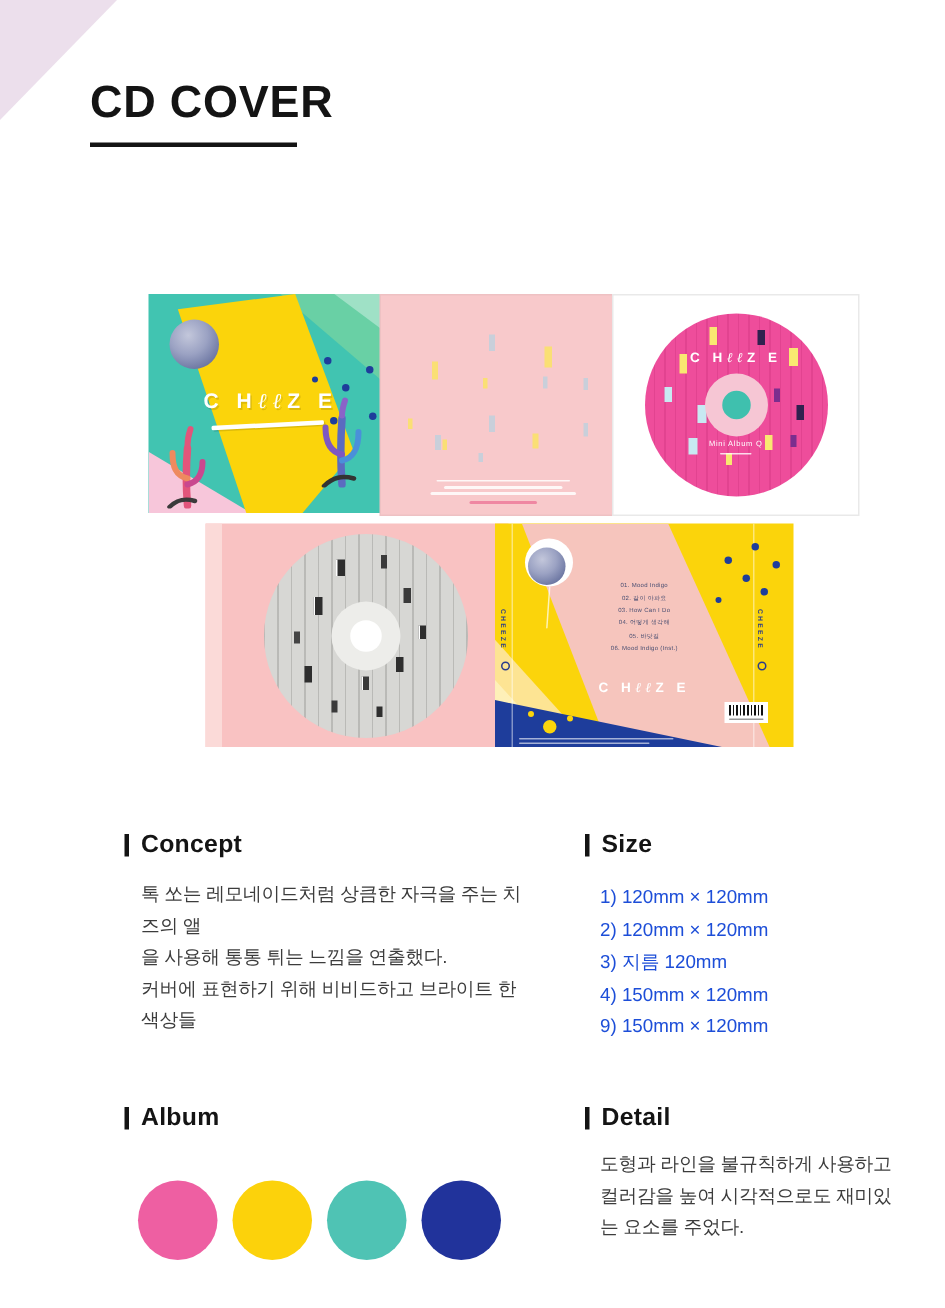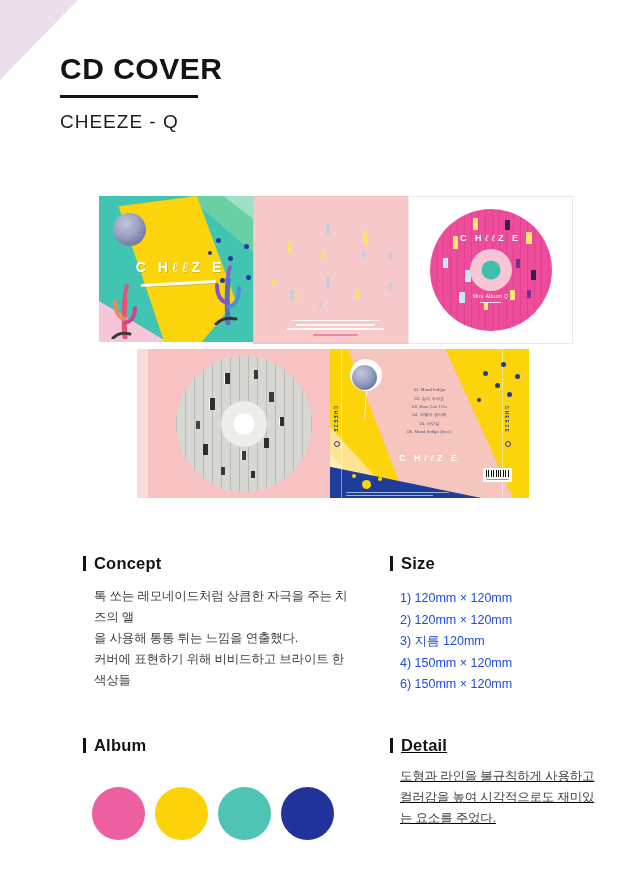--- a/index.html
+++ b/index.html
@@ -46,21 +46,20 @@
   .spinetext{position:absolute;writing-mode:vertical-rl;font-size:4.5px;letter-spacing:1.5px;color:#2A3C8C;font-weight:bold;}
 </style>
 </head>
 <body>
 
 <div class="corner"></div>
 
 <div class="header">
   <h1 class="title">CD COVER</h1>
   <div class="title-rule"></div>
-  <div class="subtitle">CHEEZE - Q</div>
 </div>
 
 <div class="cover" style="left:99px;top:196px;width:145px;height:146px;background:#41C4B1;">
   <div class="shape" style="left:0;top:0;width:100%;height:100%;background:#69D0A5;clip-path:polygon(54% 0,100% 0,100% 44%);"></div>
   <div class="shape" style="left:0;top:0;width:100%;height:100%;background:#9FE1C6;clip-path:polygon(76% 0,100% 0,100% 20%);"></div>
   <div class="shape" style="left:0;top:0;width:100%;height:100%;background:#F7C6DA;clip-path:polygon(0 72%,42% 100%,0 100%);"></div>
   <div class="shape" style="left:0;top:0;width:100%;height:100%;background:#FBD40B;clip-path:polygon(12% 7%,60% 0%,84% 72%,63% 100%,40% 100%);"></div>
   <div class="moon" style="left:14px;top:17px;width:33px;height:33px;"></div>
   <div class="logo" style="left:15%;top:43%;width:70%;font-size:14px;letter-spacing:4px;text-shadow:1px 1px 0 rgba(0,0,0,.12);">
     <span>C H</span><span class="ee">ℓℓ</span><span>Z E</span>
@@ -220,38 +219,38 @@
 <div class="section" style="left:390px;top:554px;width:180px;">
   <div class="sec-head">
     <div class="sec-bar"></div>
     <div class="sec-title">Size</div>
   </div>
   <div style="margin-left:10px;margin-top:15px;">
     <div class="size-line">1) 120mm  ×  120mm</div>
     <div class="size-line">2) 120mm  ×  120mm</div>
     <div class="size-line">3) 지름 120mm</div>
     <div class="size-line">4) 150mm  ×  120mm</div>
-    <div class="size-line">6) 150mm  ×  120mm</div>
+    <div class="size-line">9) 150mm  ×  120mm</div>
   </div>
 </div>
 
 <div class="section" style="left:83px;top:736px;width:290px;">
   <div class="sec-head">
     <div class="sec-bar"></div>
     <div class="sec-title">Album</div>
   </div>
   <div class="swatch-row">
     <div class="swatch" style="background-color: rgb(238, 95, 162);"></div>
     <div class="swatch" style="background-color: rgb(252, 210, 11);"></div>
     <div class="swatch" style="background-color: rgb(79, 195, 180);"></div>
     <div class="swatch" style="background-color: rgb(33, 51, 155);"></div>
   </div>
 </div>
 
-<div class="section" style="left:390px;top:736px;width:210px;text-decoration:underline;">
+<div class="section" style="left:390px;top:736px;width:210px;">
   <div class="sec-head">
     <div class="sec-bar"></div>
     <div class="sec-title">Detail</div>
   </div>
   <div style="margin-left:10px;margin-top:11px;">
     <div class="body-line">도형과 라인을 불규칙하게 사용하고</div>
     <div class="body-line">컬러감을 높여 시각적으로도 재미있</div>
     <div class="body-line">는 요소를 주었다.</div>
   </div>
 </div>

